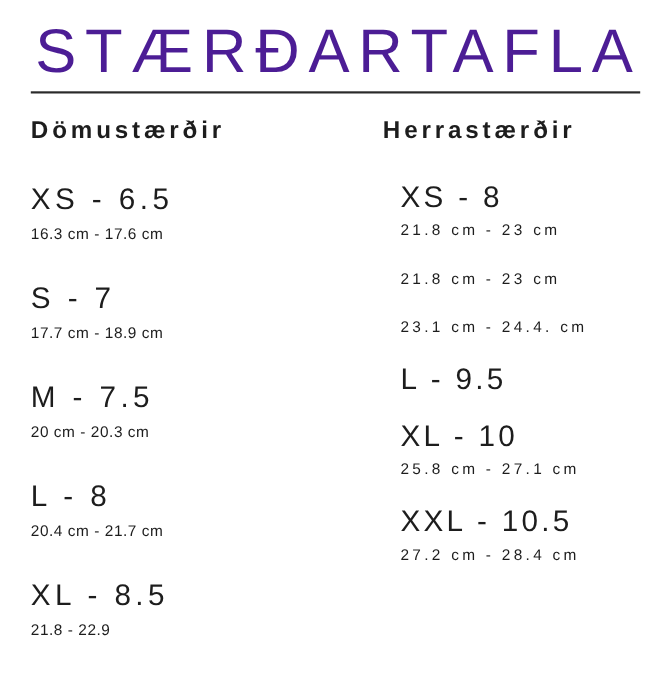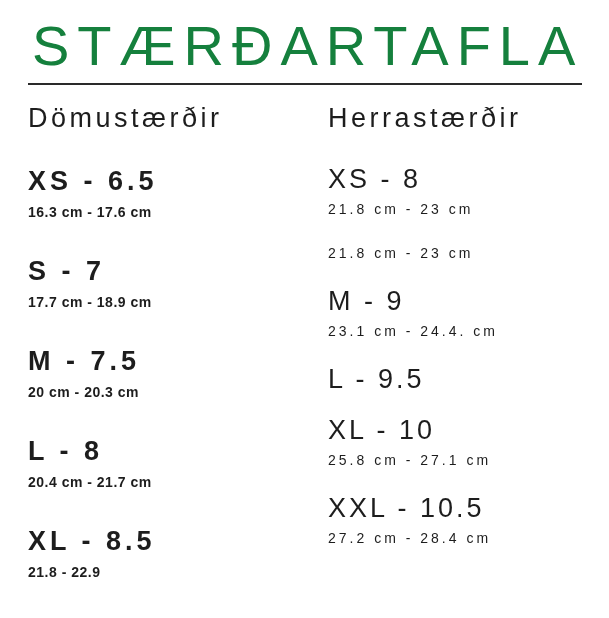--- a/index.html
+++ b/index.html
@@ -19,21 +19,21 @@
   .title {
     position: absolute;
     top: 16px;
     left: 32px;
     margin: 0;
     font-size: 56px;
     font-weight: 400;
     line-height: 60px;
     letter-spacing: 8px;
     white-space: nowrap;
-    color: #15803d;
+    color: #4c1d95;
   }
   .title-rule {
     position: absolute;
     top: 83px;
     left: 28px;
     width: 554px;
     height: 2px;
     background: #2a2a2a;
   }
   .columns {
@@ -48,46 +48,46 @@
   }
   .col-women {
     flex: 0 0 300px;
     width: 300px;
   }
   .col-men {
     flex: 1;
   }
   .col-header {
     margin: 0;
-    font-size: 27px;
-    font-weight: 400;
+    font-size: 22px;
+    font-weight: 700;
     line-height: 28px;
     letter-spacing: 3.5px;
     white-space: nowrap;
   }
   .col-women .col-header { margin-bottom: 31px; }
-  .col-men   .col-header { margin-bottom: 30px; }
+  .col-men   .col-header { margin-bottom: 30px; margin-left: 20px; }
 
   .size-line {
     font-size: 27px;
     line-height: 36px;
     white-space: nowrap;
   }
   .range-line {
     font-size: 14px;
     line-height: 27px;
     white-space: nowrap;
   }
   .col-women .size-line  { letter-spacing: 4px; }
   .col-women .range-line { letter-spacing: 0.5px; }
-  .col-women .entry      { margin-bottom: 27px; font-weight: bold; }
+  .col-women .entry      { margin-bottom: 27px; }
 
   .col-men .size-line  { letter-spacing: 3px; line-height: 34px; }
   .col-men .range-line { letter-spacing: 3px; }
-  .col-men .entry      { margin-bottom: 17px; }
+  .col-men .entry      { margin-bottom: 17px; margin-left: 36px; }
 </style>
 </head>
 <body>
 
 <div class="page">
 
   <h1 class="title">STÆRÐARTAFLA</h1>
   <div class="title-rule"></div>
 
   <div class="columns">
@@ -121,21 +121,20 @@
       <h2 class="col-header">Herrastærðir</h2>
 
       <div class="entry">
         <div class="size-line">XS - 8</div>
         <div class="range-line">21.8 cm - 23 cm</div>
       </div>
       <div class="entry">
         <div class="range-line">21.8 cm - 23 cm</div>
       </div>
       <div class="entry">
-        <div class="size-line">M - 9</div>
         <div class="range-line">23.1 cm - 24.4. cm</div>
       </div>
       <div class="entry">
         <div class="size-line">L - 9.5</div>
       </div>
       <div class="entry">
         <div class="size-line">XL - 10</div>
         <div class="range-line">25.8 cm - 27.1 cm</div>
       </div>
       <div class="entry">

